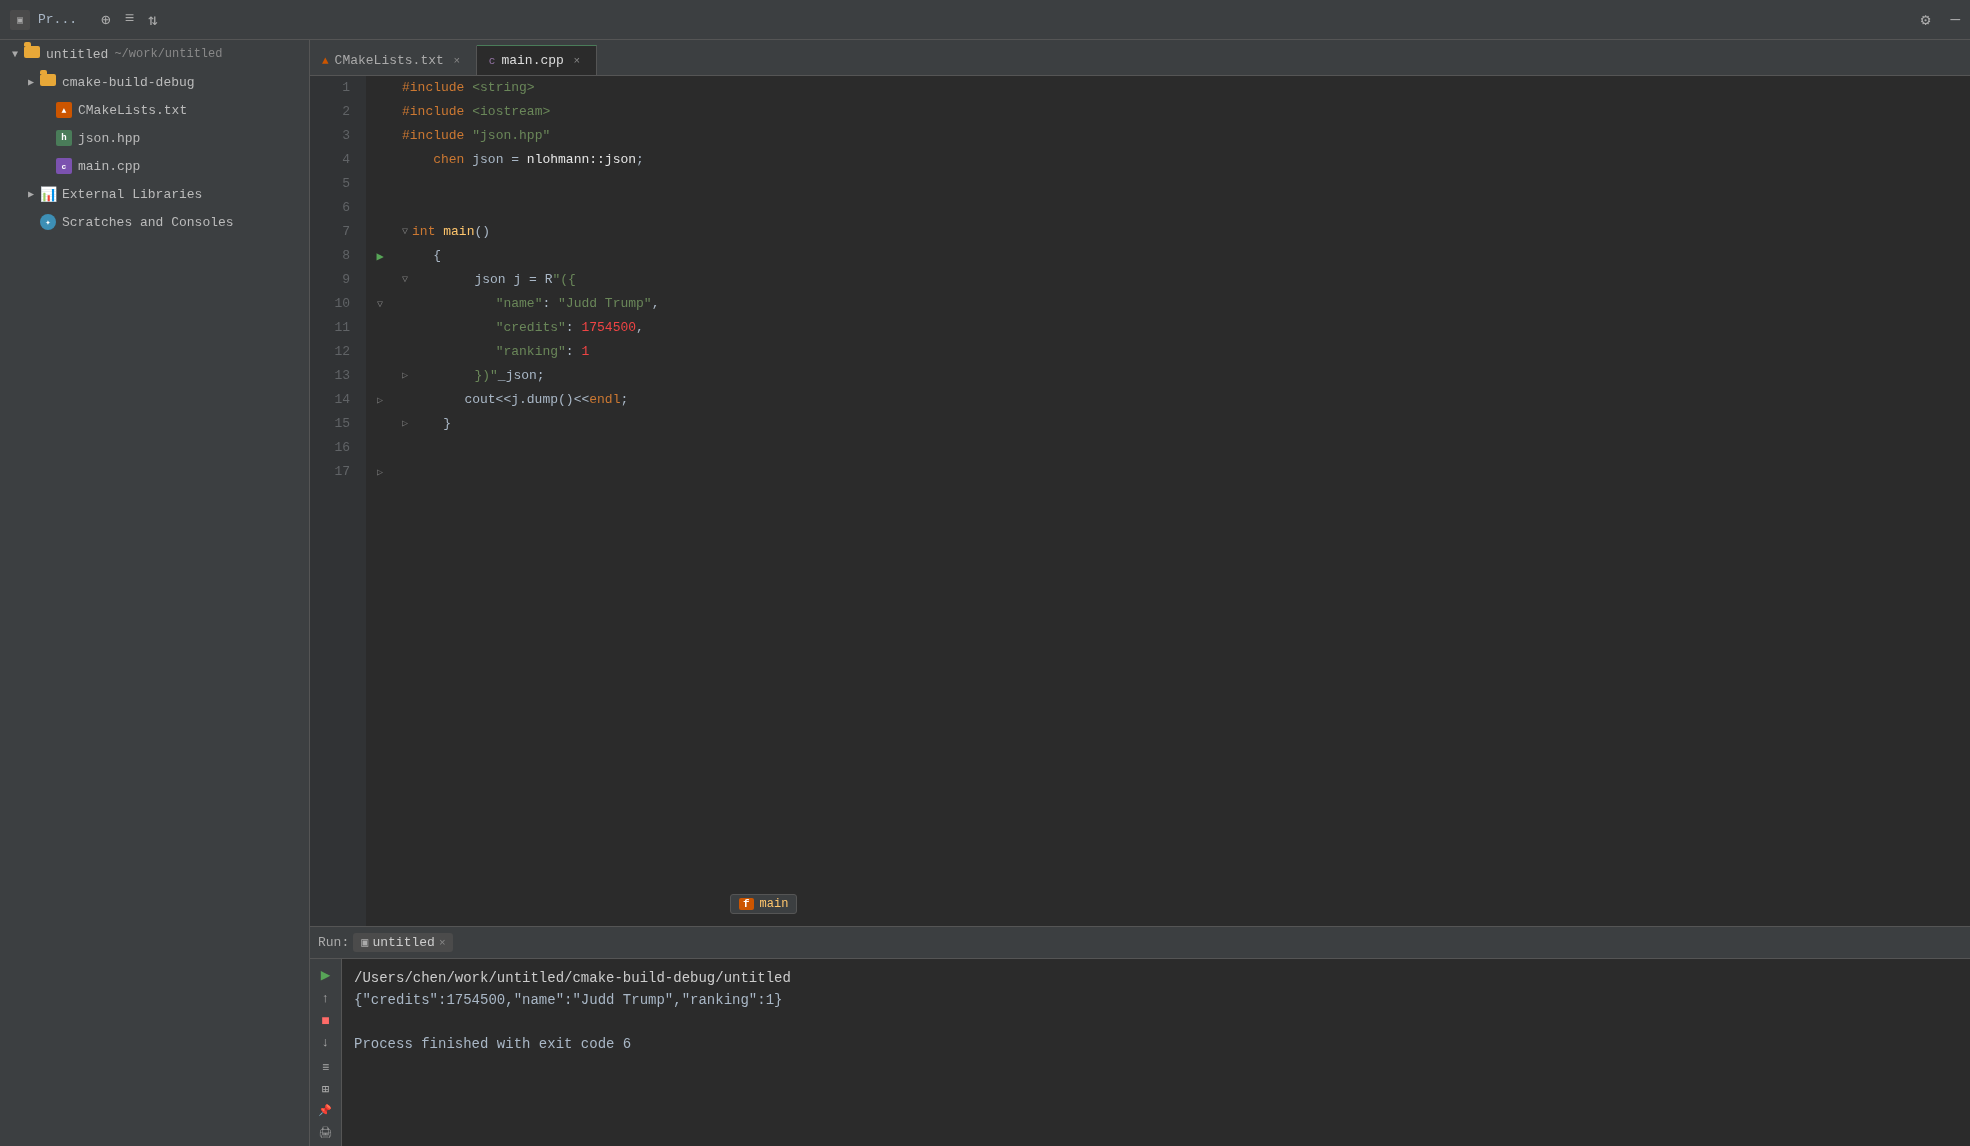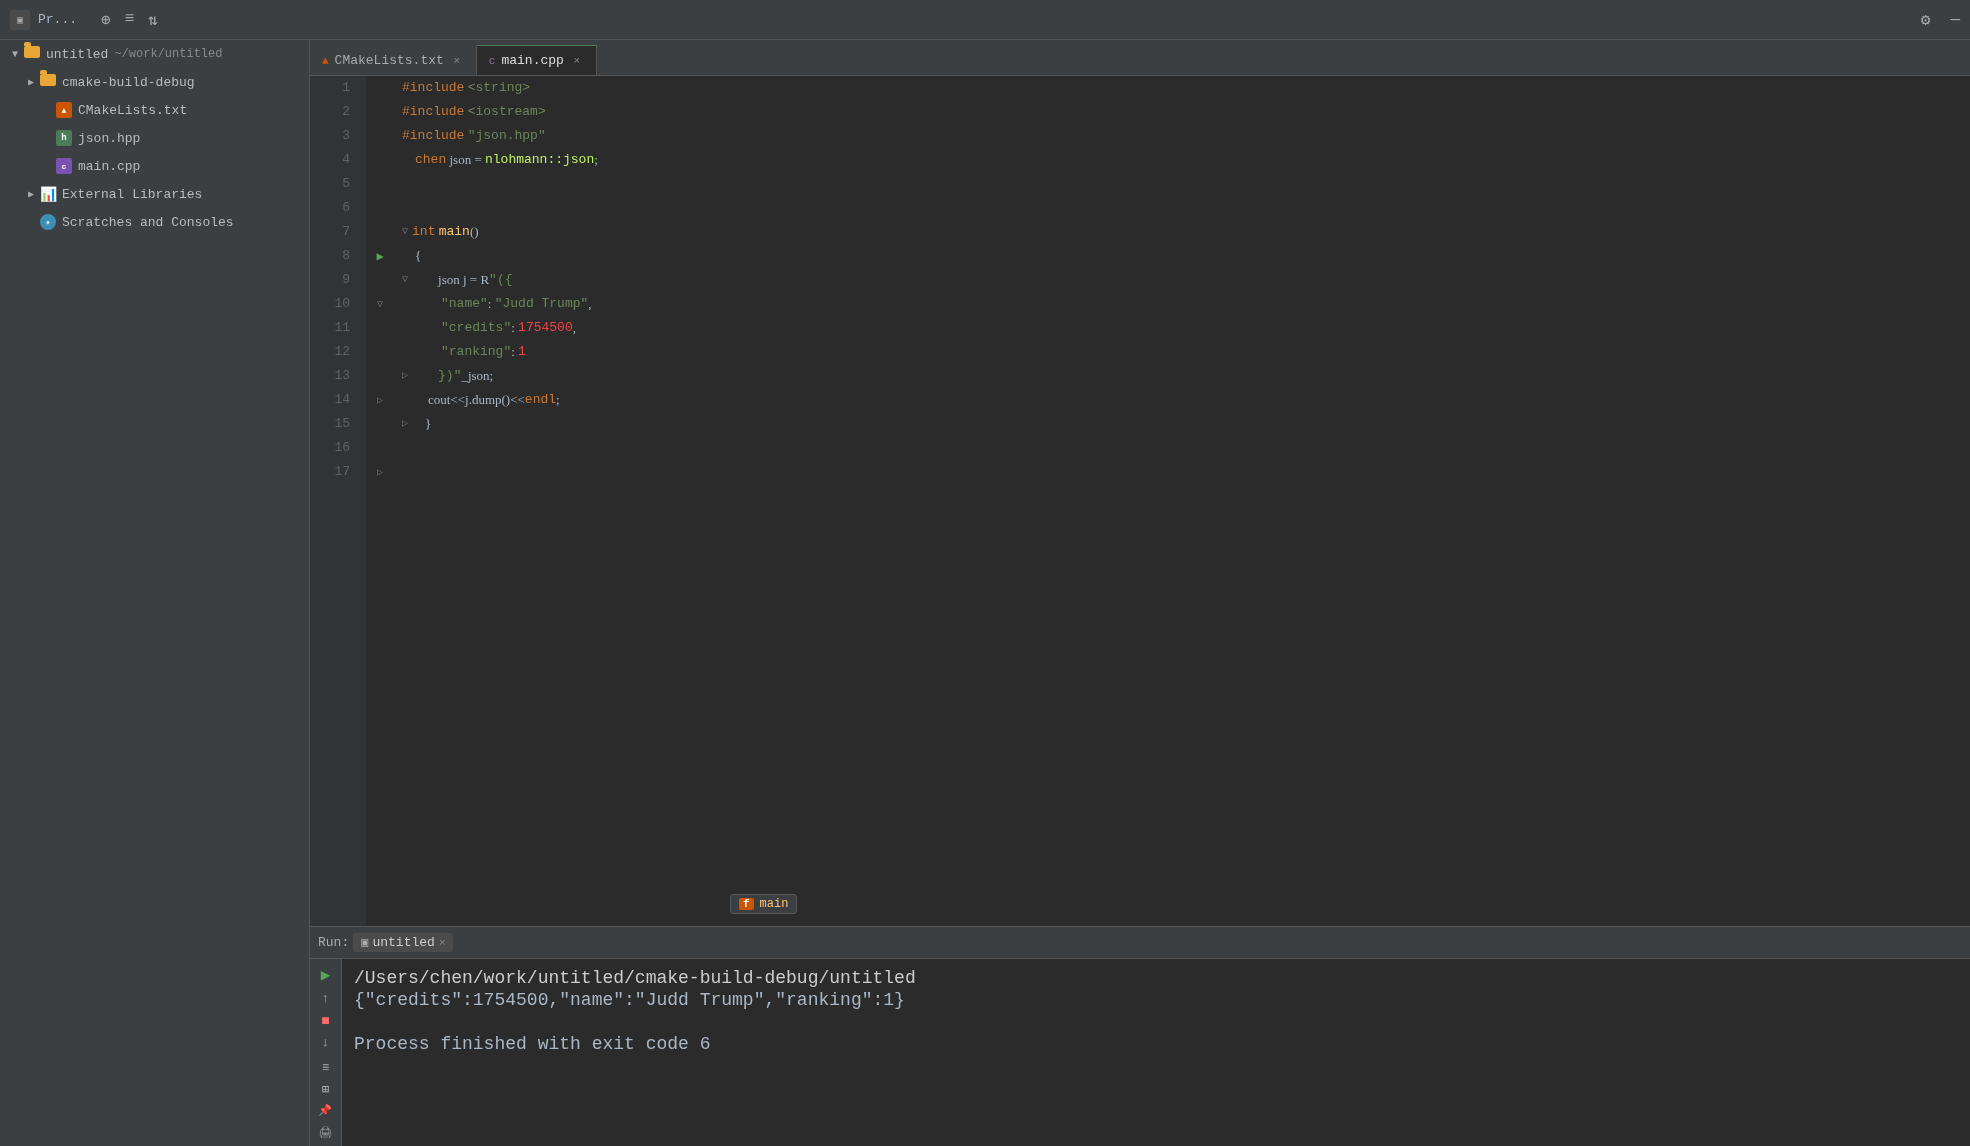--- a/index.html
+++ b/index.html
@@ -247,23 +247,23 @@
       font-size: 13px;
       line-height: 24px;
     }
 
     
     .kw { color: #cc7832; } 
     .fn { color: #ffc66d; } 
     .str { color: #6a8759; } 
     .str-key { color: #6a8759; }
     .num { color: #ef4444; } 
-    .ns { color: #bef264; } 
+    .ns { color: #e5e5e5; } 
     .inc { color: #cc7832; }
-    .plain { color: #a9b7c6; font-family: Liberation Serif, serif; }
+    .plain { color: #a9b7c6; }
     .fold-arrow {
       color: #777;
       font-size: 10px;
       margin-right: 4px;
     }
 
     
     .run-panel {
       height: 220px;
       background: #2b2b2b;
@@ -324,21 +324,21 @@
       cursor: pointer;
       border-radius: 2px;
       color: #aaa;
       font-size: 14px;
     }
 
     .run-output {
       flex: 1;
       padding: 8px 12px;
       overflow: auto;
-      font-size: 18px;
+      font-size: 14px;
       line-height: 22px;
     }
     .run-output-line {
       color: #a9b7c6;
     }
     .run-output-line.path { color: #cccccc; }
     .run-output-line.success { color: #a9b7c6; }
     .run-output-line.finish { color: #a9b7c6; }
 
     

